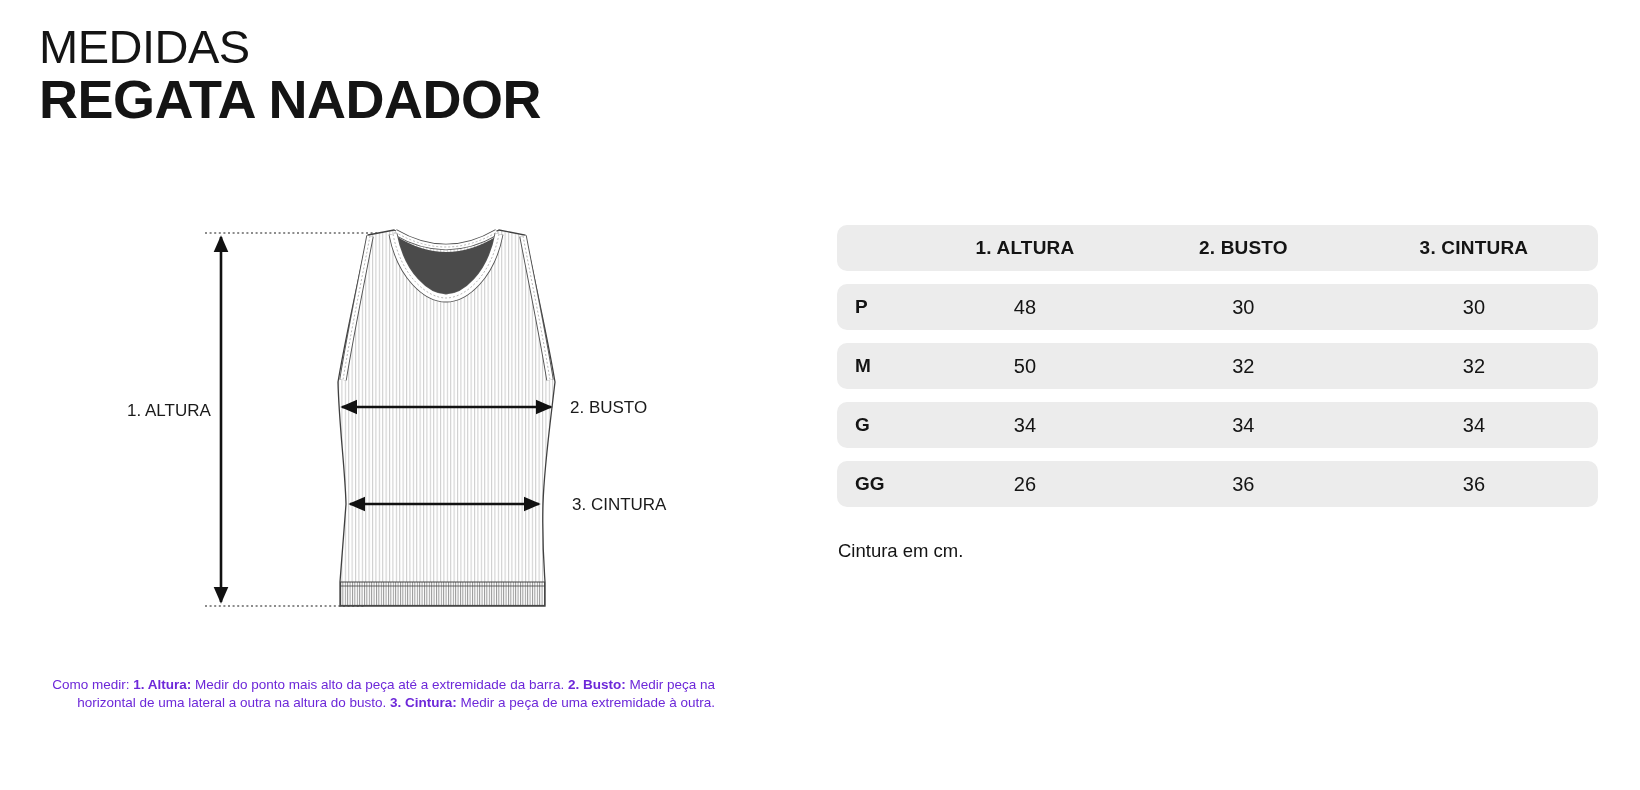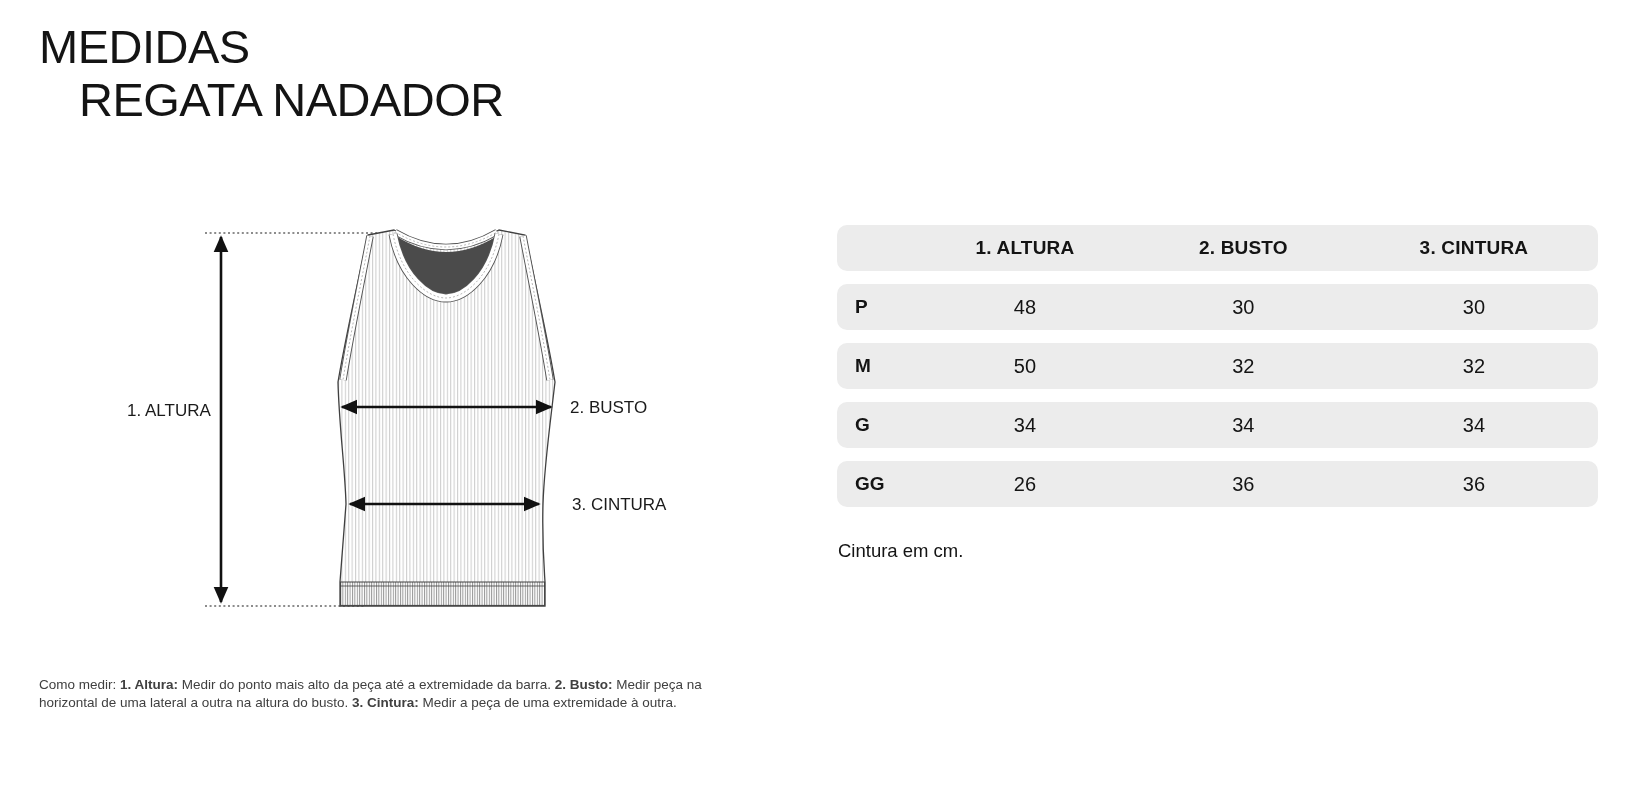--- a/index.html
+++ b/index.html
@@ -2,21 +2,21 @@
 <html><head>
 <meta charset="utf-8">
 <style>
   html,body{margin:0;padding:0;background:#fff;}
   body{font-family:"Liberation Sans", sans-serif;color:#141414;}
   .stage{position:relative;width:1640px;height:790px;background:#ffffff;overflow:hidden;}
 
   
   .title{position:absolute;left:39px;top:20px;line-height:53px;}
   .title .t1{font-size:47px;font-weight:400;letter-spacing:-0.5px;}
-  .title .t2{font-size:47px;font-weight:400;letter-spacing:-0.5px;margin-left:40px;}
+  .title .t2{font-size:54px;font-weight:700;letter-spacing:-0.5px;}
 
   
   .diagram-svg{position:absolute;left:100px;top:210px;width:560px;height:410px;}
   .arrow{stroke:#111;stroke-width:2.6;}
   .dotl{stroke:#1a1a1a;stroke-width:1.1;stroke-dasharray:2 2.6;}
   .stitch{fill:none;stroke:#a5a5a5;stroke-width:0.8;stroke-dasharray:2 2;}
   .lbl{position:absolute;font-size:17px;color:#1a1a1a;white-space:nowrap;}
   #lbl-altura{left:127px;top:401px;}
   #lbl-busto{left:570px;top:398px;}
   #lbl-cintura{left:572px;top:495px;}
@@ -25,21 +25,21 @@
   .table{position:absolute;left:837px;top:225px;width:761px;}
   .trow{height:46px;margin-bottom:13px;background:#ececec;border-radius:10px;
         display:grid;grid-template-columns:10% 29.4% 28% 32.6%;align-items:center;}
   .c{text-align:center;font-size:20px;color:#141414;}
   .size{text-align:left;padding-left:18px;font-weight:700;font-size:19px;}
   .thead .c{font-weight:700;font-size:19px;letter-spacing:0.2px;}
   .unit{position:absolute;left:838px;top:540px;font-size:18.5px;color:#141414;}
 
   
   .footer{position:absolute;left:39px;top:676px;width:676px;font-size:13.5px;
-          line-height:17.5px;color:#404040;margin:0;}
+          line-height:17.5px;color:#6d28d9;margin:0;text-align:right;}
   .footer b{font-weight:700;}
 </style>
 </head>
 <body>
 
 <div class="stage">
 
   <div class="title">
     <div class="t1">MEDIDAS</div>
     <div class="t2">REGATA NADADOR</div>

